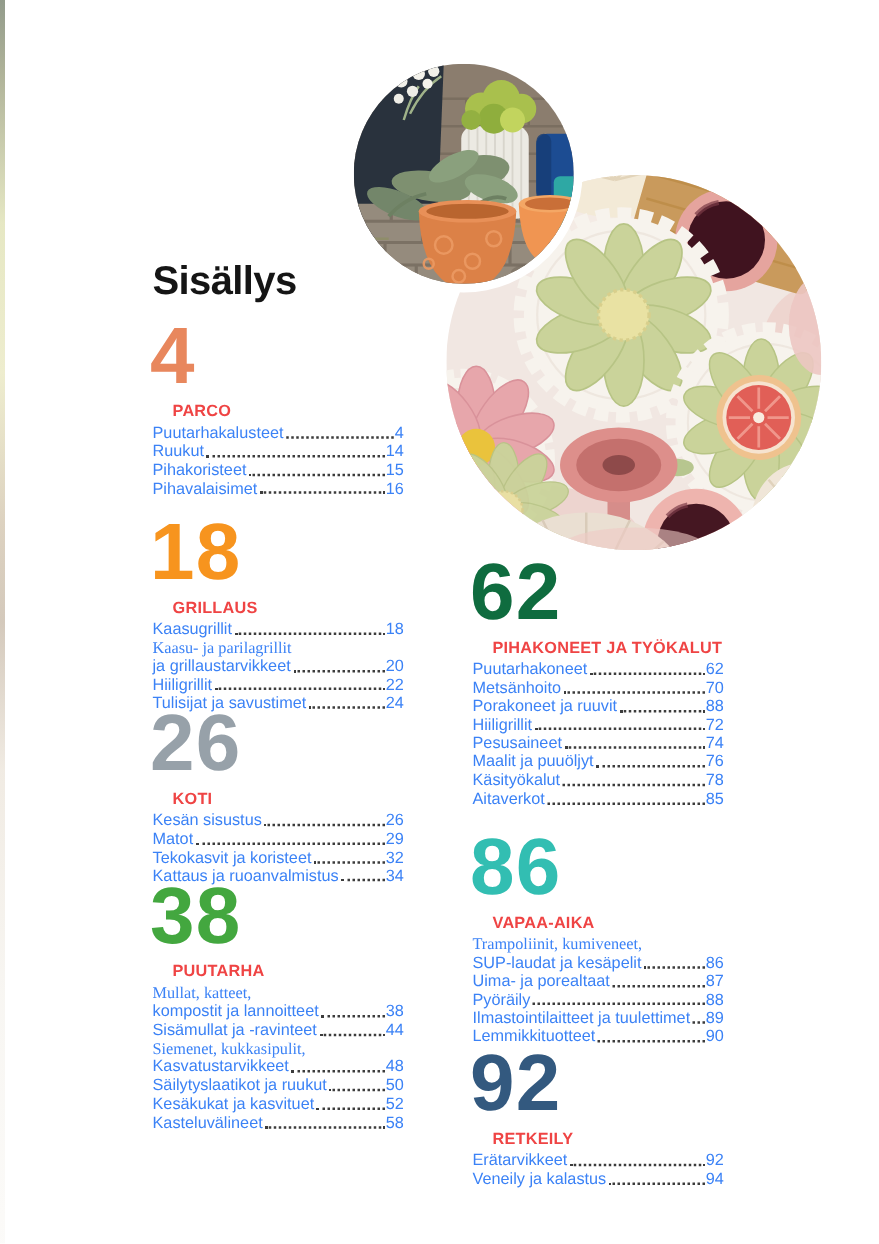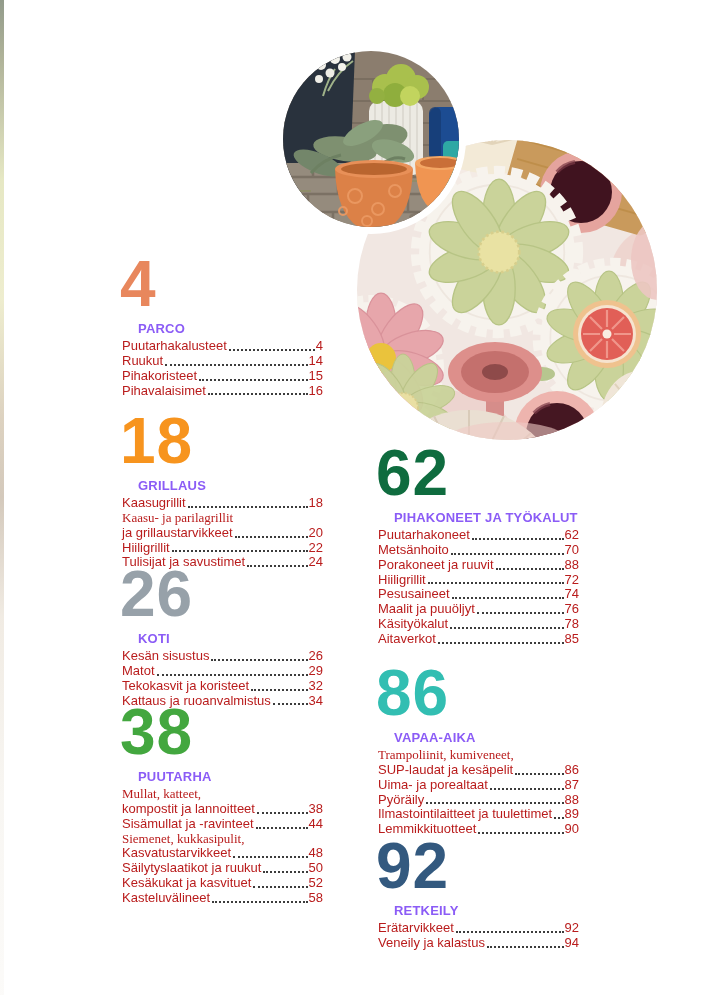--- a/index.html
+++ b/index.html
@@ -37,23 +37,23 @@
   #sec-puutarha{top:707px;}
   #sec-pihakoneet{top:448px;}
   #sec-vapaa-aika{top:668px;}
   #sec-retkeily{top:841px;}
 
   .sec-number{
     font-size:64px;font-weight:700;line-height:.8;letter-spacing:1px;
     margin:0 0 11px -2px;
   }
   .sec-title{
-    margin:0 0 3px 0;font-size:13px;font-weight:700;color:#8b5cf6;letter-spacing:.2px;padding-left:16px;
+    margin:0 0 3px 0;font-size:13px;font-weight:700;color:#ef4444;letter-spacing:.2px;padding-left:16px;
   }
-  .sec-items{font-size:13px;line-height:14.8px;color:#b91c1c;}
+  .sec-items{font-size:13px;line-height:14.8px;color:#3b82f6;}
   .toc-item{margin:0;}
   .toc-cont{white-space:nowrap;font-family:Liberation Serif, serif;}
   .toc-row{display:flex;align-items:flex-end;}
   .toc-label{white-space:nowrap;}
   .toc-dots{
     flex:1 1 auto;min-width:8px;margin:0 1px 3px 2px;
     border-bottom:2px dotted #3c3c3c;
   }
   .toc-page{white-space:nowrap;text-align:right;}
 </style>
@@ -251,20 +251,21 @@
       </g>
 
       <g>
         <path d="M132,112 Q134,158 157,161 Q180,158 182,112 Q157,119 132,112 Z" fill="#f09552"></path>
         <ellipse cx="157" cy="112" rx="25" ry="7" fill="#f4a765"></ellipse>
         <ellipse cx="157" cy="112" rx="20" ry="5" fill="#c96f38"></ellipse>
       </g>
     </svg>
   </div>
 
+  <h1 class="page-title">Sisällys</h1>
 
   <div id="toc-root">
       <section class="toc-section col-left" id="sec-parco">
         <div class="sec-number" style="color: rgb(232, 135, 93);">4</div>
         <h2 class="sec-title">PARCO</h2>
         <div class="sec-items">
           <div class="toc-item">
             <div class="toc-row">
               <span class="toc-label">Puutarhakalusteet</span>
               <span class="toc-dots"></span>

